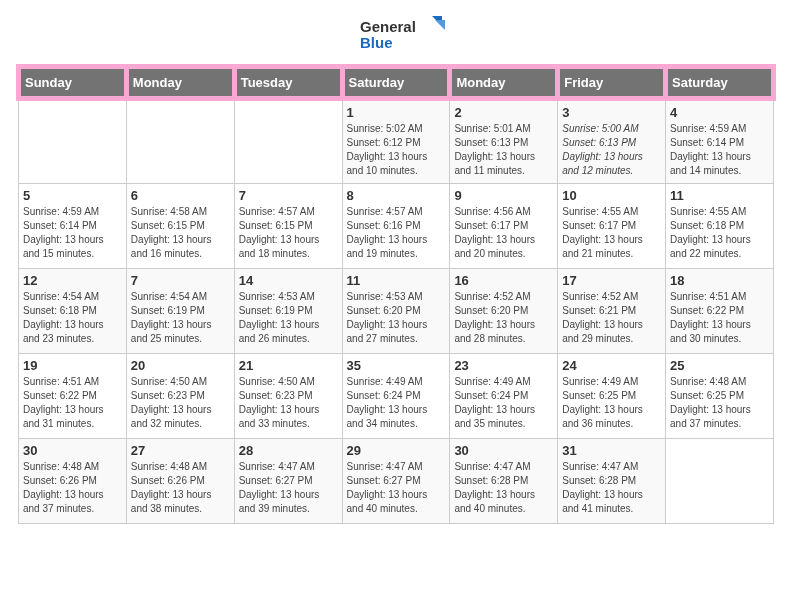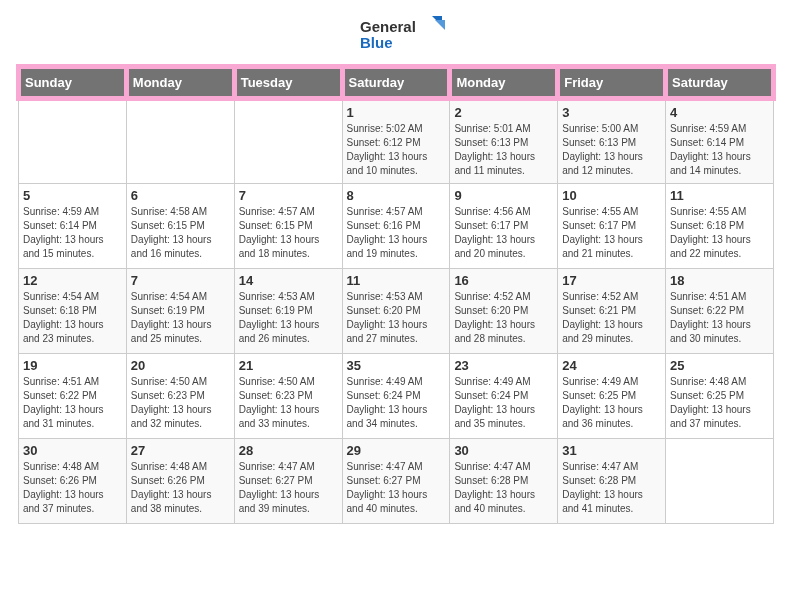--- a/index.html
+++ b/index.html
@@ -118,21 +118,21 @@
         </td>
         <td>
           <div class="day-number">2</div>
           <div class="day-info" style="white-space: pre-line;">Sunrise: 5:01 AM
 Sunset: 6:13 PM
 Daylight: 13 hours
 and 11 minutes.</div>
         </td>
         <td>
           <div class="day-number">3</div>
-          <div class="day-info" style="white-space: pre-line;">Sunrise: 5:00 AM
+          <div class="day-info" style="white-space: pre-line; font-style: italic;">Sunrise: 5:00 AM
 Sunset: 6:13 PM
 Daylight: 13 hours
 and 12 minutes.</div>
         </td>
         <td>
           <div class="day-number">4</div>
           <div class="day-info" style="white-space: pre-line;">Sunrise: 4:59 AM
 Sunset: 6:14 PM
 Daylight: 13 hours
 and 14 minutes.</div>

